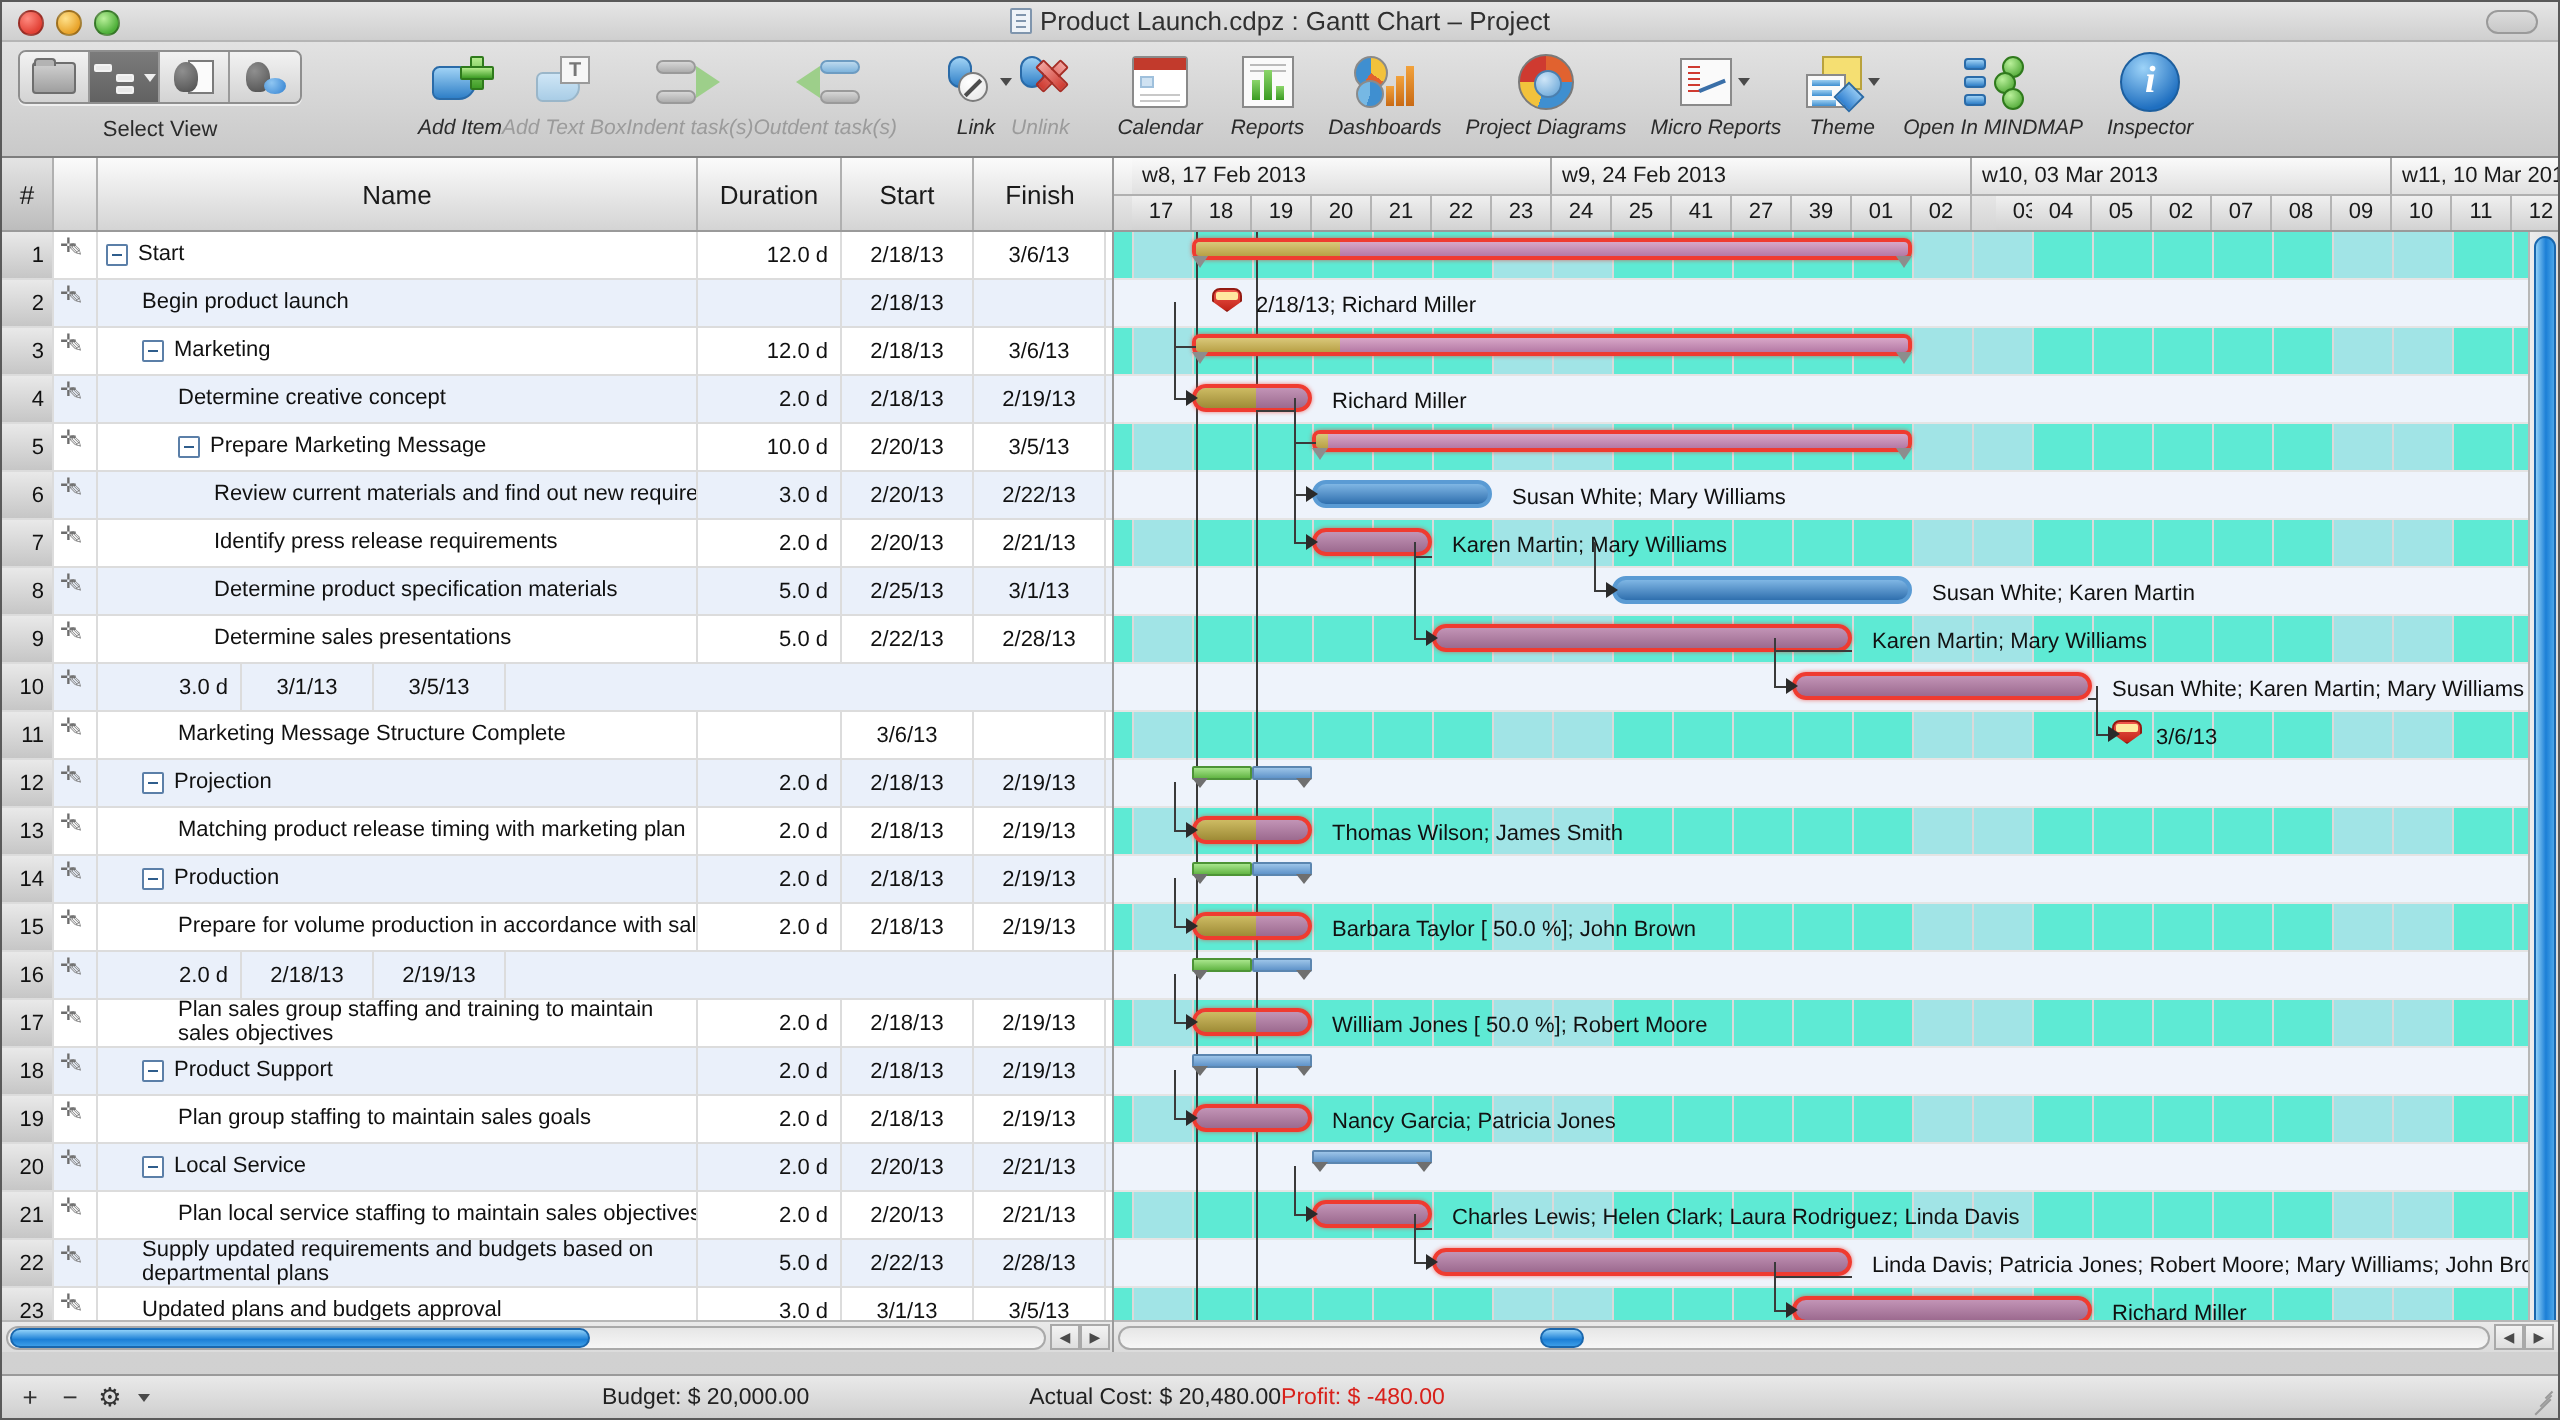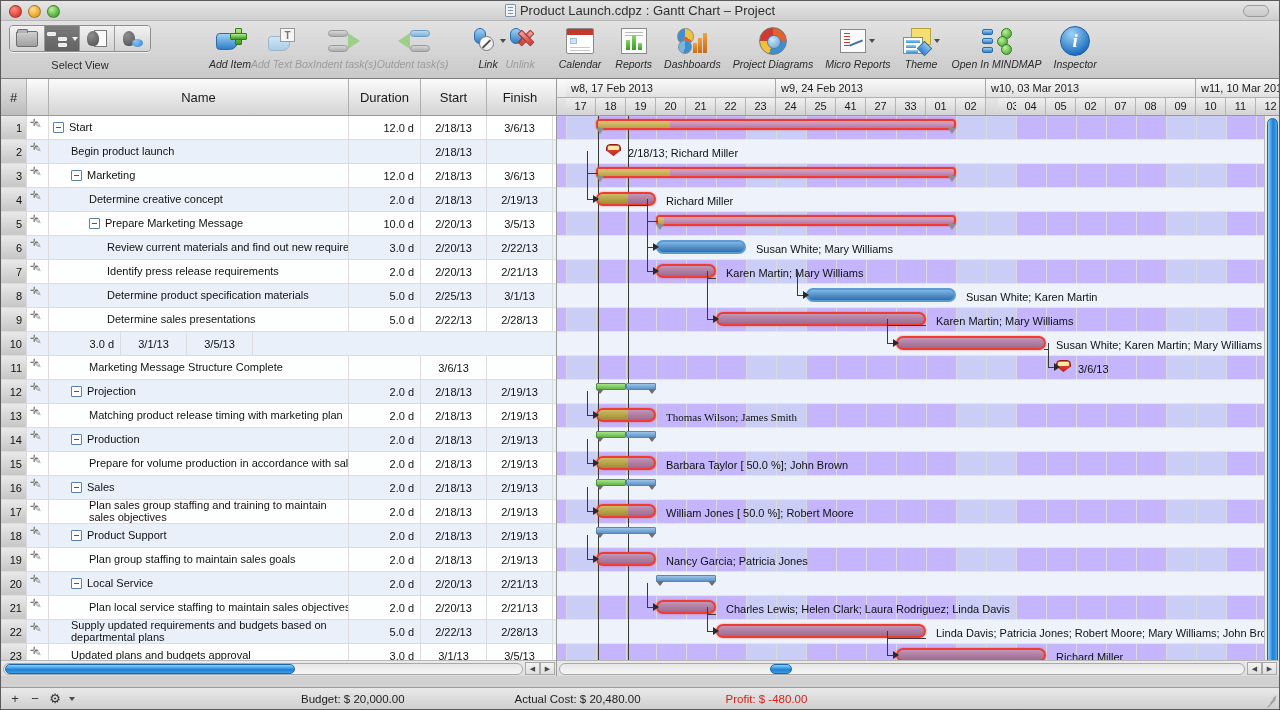--- a/index.html
+++ b/index.html
@@ -224,21 +224,21 @@
      border-bottom:1px solid #9a9a9a; overflow:hidden;}
   .wkrow { height:19px; position:relative; border-bottom:1px solid #b0b0b0;}
   .wk { position:absolute; top:0; height:18px; font-size:11px; color:#1a1a1a;
      border-right:1px solid #a8a8a8; padding-left:5px; line-height:18px;
      background:linear-gradient(#fafafa,#e0e0e0);}
   .dayrow { height:17px; position:relative; }
   .day { position:absolute; top:0; height:17px; width:30px; font-size:11px; color:#1a1a1a;
      text-align:center; line-height:17px; border-right:1px solid #b4b4b4;
      background:linear-gradient(#f0f0f0,#d2d2d2);}
 
-  .gbody { position:absolute; top:37px; left:0; right:0; bottom:16px; overflow:hidden; background:#c4b5fd;}
+  .gbody { position:absolute; top:37px; left:0; right:0; bottom:16px; overflow:hidden; background:#5eead4;}
   .weekend { position:absolute; top:0; bottom:0; width:30px; background:#cfe0f2; opacity:.6;}
   .vline { position:absolute; top:0; bottom:0; width:1px; background:#dadada;}
   .grow { position:absolute; left:0; right:0; height:24px; border-bottom:1px solid #e4e4e4;}
   .grow.alt { background:#eef3fb; }
   
   .sumbar { position:absolute; height:11px; border:2px solid #ef3b30; border-radius:4px;
      background:linear-gradient(#d8a7c8,#b579a5); box-shadow:0 0 2px rgba(239,59,48,.7);}
   .sumbar .prog { position:absolute; left:0; top:0; bottom:0; border-radius:2px 0 0 2px;
      background:linear-gradient(#d9c87a,#b8a045);}
   .sumbar:before, .sumbar:after { content:""; position:absolute; bottom:-6px; width:0;height:0;
@@ -288,21 +288,21 @@
   
   .statusbar { position:absolute; left:0; right:0; bottom:0; height:22px;
      background:linear-gradient(#e9e9e9,#cfcfcf); border-top:1px solid #9a9a9a;
      display:flex; align-items:center; font-size:11.5px; color:#222; }
   .sb-left { display:flex; align-items:center; gap:2px; padding-left:5px; width:95px;}
   .sb-btn { width:18px; height:16px; display:flex; align-items:center; justify-content:center;
      font-size:13px; color:#333; }
   .sb-item { }
   .sb-budget { margin-left:205px; }
   .sb-actual { margin-left:110px; }
-  .sb-profit { margin-left:85px; color:#d8201a; }
+  .sb-profit { color:#d8201a; }
   .grip { position:absolute; right:2px; bottom:2px; width:14px; height:14px;}
   .grip i{position:absolute;background:#9a9a9a;height:1px;display:block;transform:rotate(-45deg);}
   .grip .g1{width:11px;right:0;bottom:3px;} .grip .g2{width:8px;right:0;bottom:6px;} .grip .g3{width:5px;right:0;bottom:9px;}
 </style>
 </head>
 <body>
 
 <div class="app">
 
   <div class="titlebar">
@@ -728,26 +728,20 @@
             </div>
             <div class="cell c-dur-c">2.0 d</div>
             <div class="cell c-start-c">2/18/13</div>
             <div class="cell c-fin-c">2/19/13</div>
           </div>
           <div class="trow alt">
             <div class="cell c-num-c">16</div>
             <div class="cell c-ico-c">
               <span class="linkicon"></span>
             </div>
-            <div class="cell c-name-c">
-              <div class="nm" style="padding-left: 18px;">
-                <span class="twisty"></span>
-                <span class="lbl2" style="white-space: nowrap;">Sales</span>
-              </div>
-            </div>
             <div class="cell c-dur-c">2.0 d</div>
             <div class="cell c-start-c">2/18/13</div>
             <div class="cell c-fin-c">2/19/13</div>
           </div>
           <div class="trow">
             <div class="cell c-num-c">17</div>
             <div class="cell c-ico-c">
               <span class="linkicon"></span>
             </div>
             <div class="cell c-name-c">
@@ -871,21 +865,21 @@
             <div class="day" style="left: 39px;">18</div>
             <div class="day" style="left: 69px;">19</div>
             <div class="day" style="left: 99px;">20</div>
             <div class="day" style="left: 129px;">21</div>
             <div class="day" style="left: 159px;">22</div>
             <div class="day" style="left: 189px;">23</div>
             <div class="day" style="left: 219px;">24</div>
             <div class="day" style="left: 249px;">25</div>
             <div class="day" style="left: 279px;">41</div>
             <div class="day" style="left: 309px;">27</div>
-            <div class="day" style="left: 339px;">33</div>
+            <div class="day" style="left: 339px;">39</div>
             <div class="day" style="left: 369px;">01</div>
             <div class="day" style="left: 399px;">02</div>
             <div class="day" style="left: 441px;">03</div>
             <div class="day" style="left: 459px;">04</div>
             <div class="day" style="left: 489px;">05</div>
             <div class="day" style="left: 519px;">02</div>
             <div class="day" style="left: 549px;">07</div>
             <div class="day" style="left: 579px;">08</div>
             <div class="day" style="left: 609px;">09</div>
             <div class="day" style="left: 639px;">10</div>
@@ -986,21 +980,21 @@
           <div class="blabel" style="left: 521px; top: 247px;">3/6/13</div>
           <div class="plan green" style="left: 39px; top: 267px; width: 30px;">
             <span class="tick-l"></span>
           </div>
           <div class="plan" style="left: 69px; top: 267px; width: 30px;">
             <span class="tick-r"></span>
           </div>
           <div class="taskbar" style="left: 39px; top: 292px; width: 60px;">
             <div class="prog" style="width: 30px;"></div>
           </div>
-          <div class="blabel" style="left: 109px; top: 295px; font-family: Liberation Serif, serif;">Thomas Wilson; James Smith</div>
+          <div class="blabel" style="left: 109px; top: 295px;">Thomas Wilson; James Smith</div>
           <div class="plan green" style="left: 39px; top: 315px; width: 30px;">
             <span class="tick-l"></span>
           </div>
           <div class="plan" style="left: 69px; top: 315px; width: 30px;">
             <span class="tick-r"></span>
           </div>
           <div class="taskbar" style="left: 39px; top: 340px; width: 60px;">
             <div class="prog" style="width: 30px;"></div>
           </div>
           <div class="blabel" style="left: 109px; top: 343px;">Barbara Taylor [ 50.0 %]; John Brown</div>

